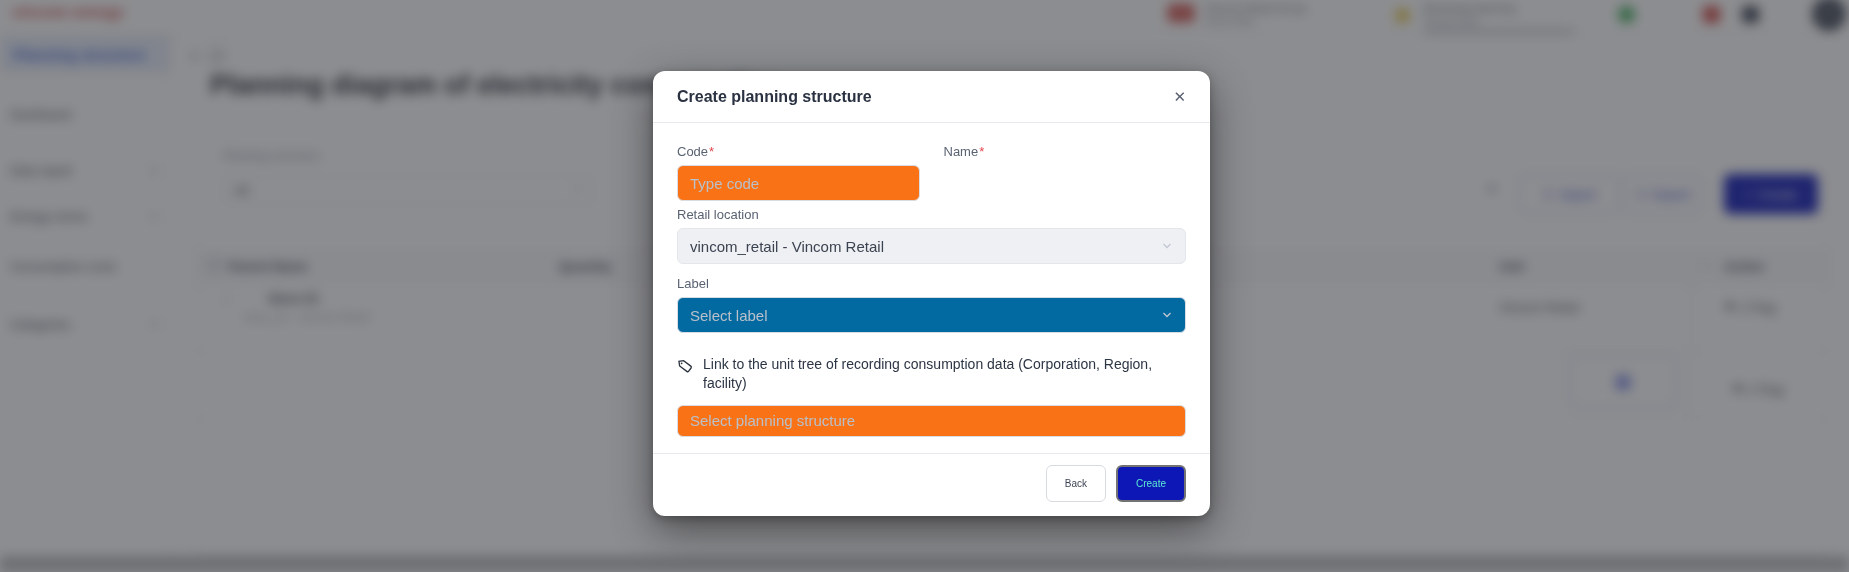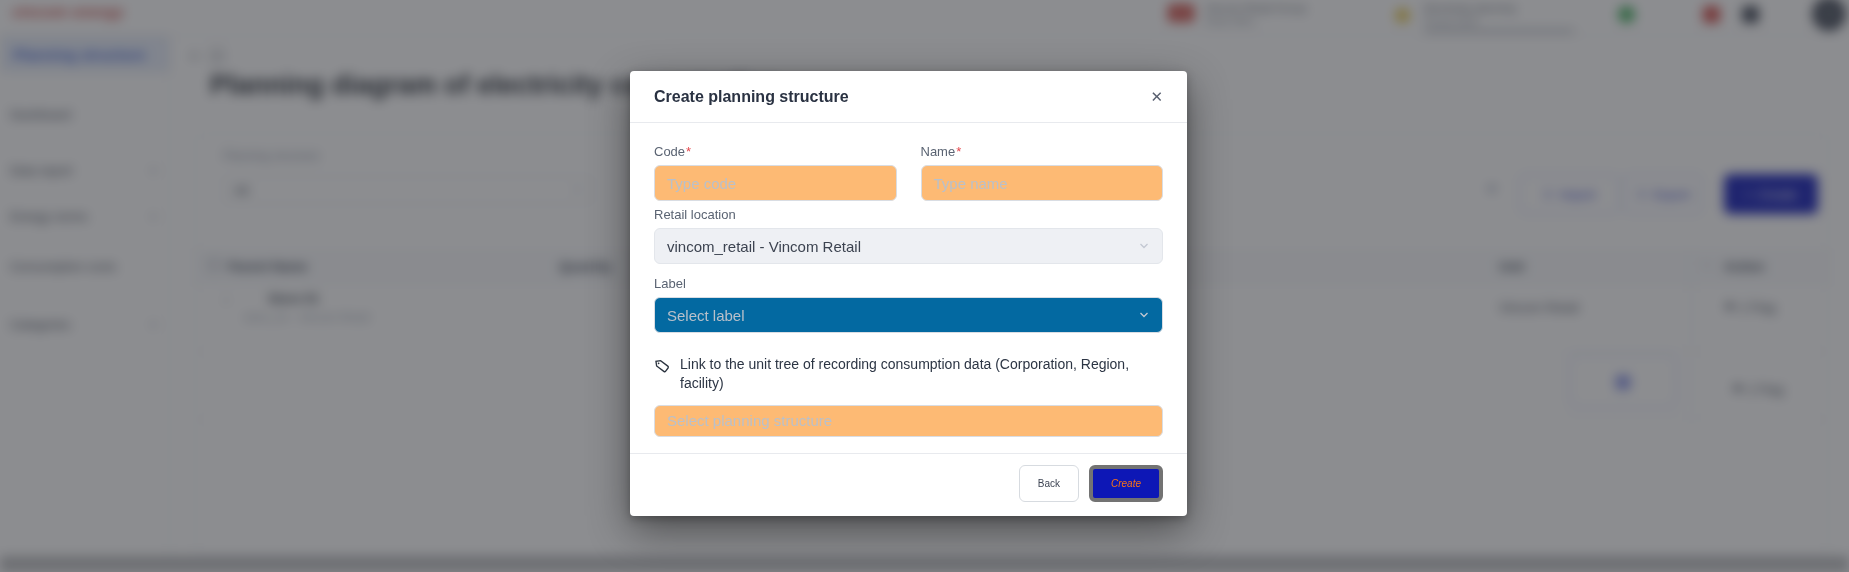--- a/index.html
+++ b/index.html
@@ -61,53 +61,53 @@
   .caret { position:absolute; left:28px; top:158px; color:#6b7280; font-size:13px; }
   .chip { position:absolute; left:1373px; top:220px; width:108px; height:54px;
           border:1.5px dashed #8e9bea; border-radius:6px; display:flex;
           align-items:center; justify-content:center; color:#3d4fd8; font-size:18px; }
   .bottom-strip { position:absolute; left:0; right:0; top:556px; height:16px; background:#bbbcbe; }
 
   
   .dim { position:absolute; inset:0; background:rgba(45,47,52,0.55); z-index:5; }
 
   
-  .modal { position:absolute; left:630px; top:71px; width:557px; z-index:10;
-           background:#fff; border-radius:4px;
+  .modal { position:absolute; left:653px; top:71px; width:557px; z-index:10;
+           background:#fff; border-radius:12px;
            box-shadow:0 14px 42px rgba(0,0,0,0.45), 0 3px 10px rgba(0,0,0,0.25); }
   .m-header { height:52px; display:flex; align-items:center; justify-content:space-between;
               padding:0 24px; border-bottom:1px solid #e8eaee; }
   .m-title { font-size:16px; font-weight:bold; color:#2a3242; }
   .m-close { font-size:15px; color:#596070; cursor:pointer; line-height:1; }
   .m-body { padding:21px 24px 16px; }
   .f-row { display:flex; gap:24px; }
   .f-col { flex:1; }
   .f-label { display:block; font-size:13px; color:#5a6372; margin-bottom:6px; }
   .req { color:#e5484d; margin-left:1px; }
   .txt-input { width:100%; height:36px; border:1px solid #d9dde3; border-radius:6px;
                padding:10px 12px; font-size:15px; color:#3c4350; outline:none;
-               font-family:"Liberation Sans", sans-serif; background:#fdba74; }
+               font-family:"Liberation Sans", sans-serif; background:#f97316; }
   .txt-input::placeholder { color:#b9c0ca; }
   .sel { width:100%; height:36px; border:1px solid #d9dde3; border-radius:6px;
          display:flex; align-items:center; justify-content:space-between;
          padding:0 12px; font-size:15px; background:#0369a1; }
   .sel.disabled { background:#eef0f4; border-color:#e3e6eb; }
   .sel .val { color:#3c4350; }
   .sel .ph { color:#b9c0ca; }
   .mt6 { margin-top:6px; } .mt12 { margin-top:12px; }
   .note { margin-top:22px; display:flex; gap:10px; align-items:flex-start; }
   .note-text { font-size:14px; color:#2c3544; line-height:1.35; max-width:496px; }
   .tag-ic { margin-top:3px; transform:rotate(-8deg); flex:0 0 auto; }
   .m-footer { border-top:1px solid #e8eaee; padding:11px 24px 14px;
               display:flex; justify-content:flex-end; gap:10px; }
   .btn { height:37px; padding:0 18px; border-radius:6px; font-size:10px;
          display:flex; align-items:center; cursor:pointer;
          font-family:"Liberation Sans", sans-serif; }
   .btn.default { background:#fff; border:1px solid #d7dbe0; color:#3e4554; }
-  .btn.primary { background:#0d17b6; border:4px solid #737373; color:#f97316;font-style:italic; }
+  .btn.primary { background:#0d17b6; border:2px solid #737373; color:#5eead4; }
 </style>
 </head>
 <body>
 
 <div class="bg-app">
 
   <div class="top-header">
     <div class="logo">vincom energy</div>
 
     <div class="flag-ic">★</div>
@@ -216,21 +216,20 @@
   </div>
 
   <div class="m-body">
     <div class="f-row">
       <div class="f-col">
         <label class="f-label"><span>Code</span><span class="req">*</span></label>
         <input class="txt-input" placeholder="Type code" style="">
       </div>
       <div class="f-col">
         <label class="f-label"><span>Name</span><span class="req">*</span></label>
-        <input class="txt-input" placeholder="Type name" style="">
       </div>
     </div>
 
     <label class="f-label mt6">Retail location</label>
     <div class="sel disabled">
       <span class="val">vincom_retail - Vincom Retail</span>
       <svg width="12" height="12" viewBox="0 0 12 12">
         <path d="M2.5 4 6 7.5 9.5 4" stroke="#c3c8d2" stroke-width="1.3" fill="none"></path>
       </svg>
     </div>

